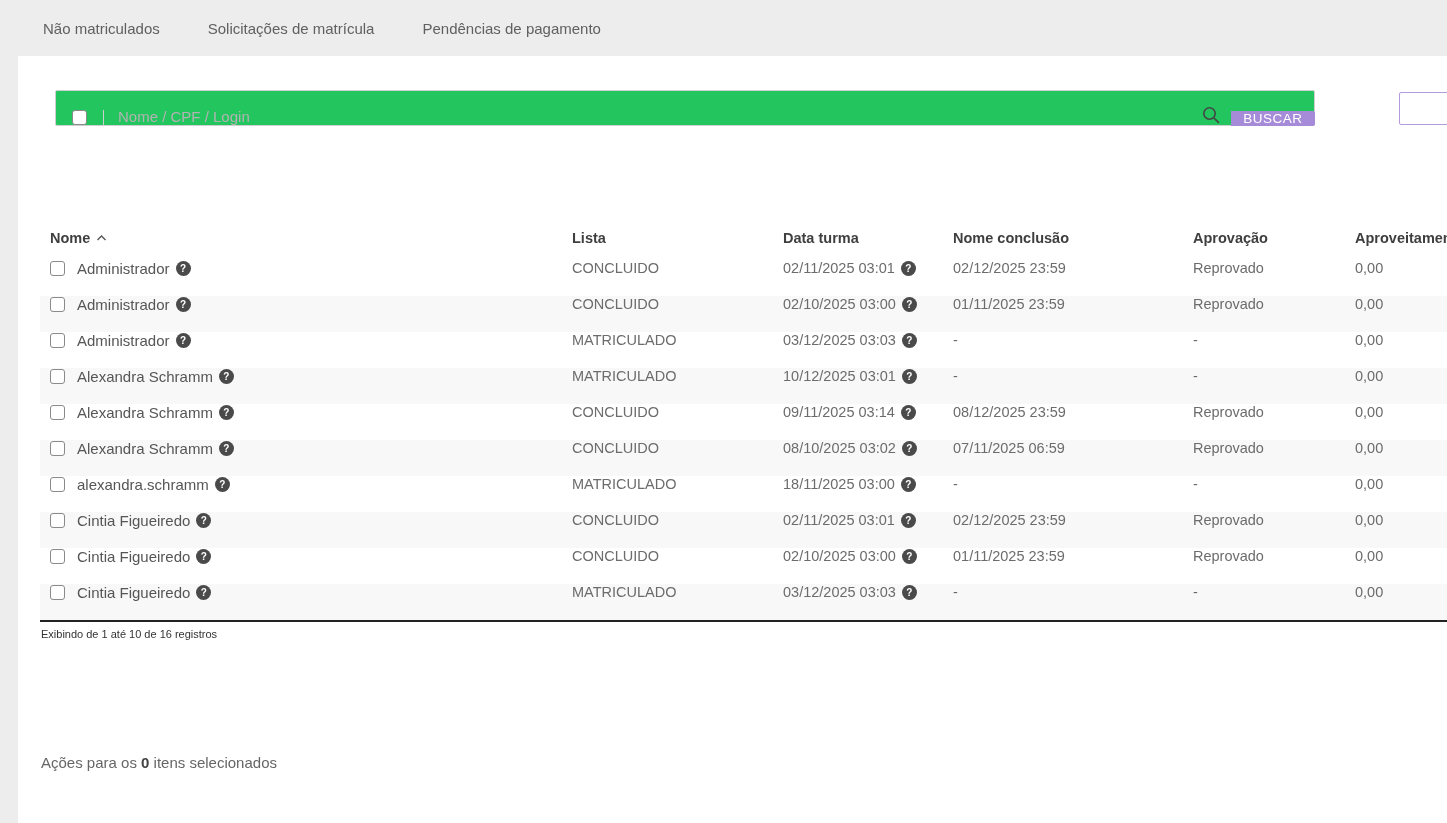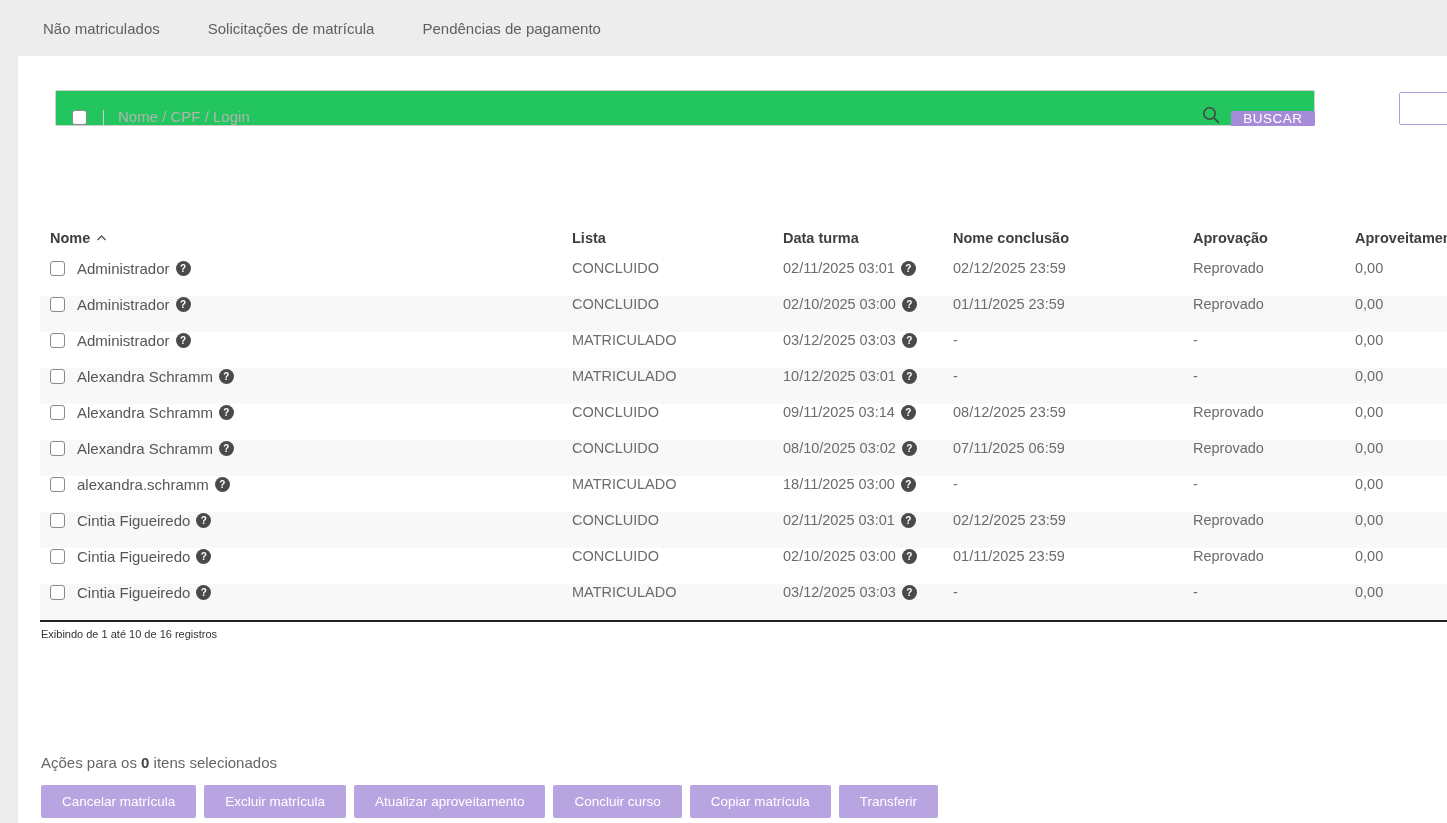--- a/index.html
+++ b/index.html
@@ -380,22 +380,14 @@
   </div>
 </div>
   </div>
   <div class="footer-note">Exibindo de 1 até 10 de 16 registros</div>
 
   <div class="actions-label">
     <span>Ações para os</span>
     <b>0</b>
     <span>itens selecionados</span>
   </div>
-  <div class="actions-row" id="actions-row">
-      <button class="action-btn">Cancelar matrícula</button>
-      <button class="action-btn">Excluir matrícula</button>
-      <button class="action-btn">Atualizar aproveitamento</button>
-      <button class="action-btn">Concluir curso</button>
-      <button class="action-btn">Copiar matrícula</button>
-      <button class="action-btn">Transferir</button>
-    </div>
 
 </div>
 
 </body></html>

